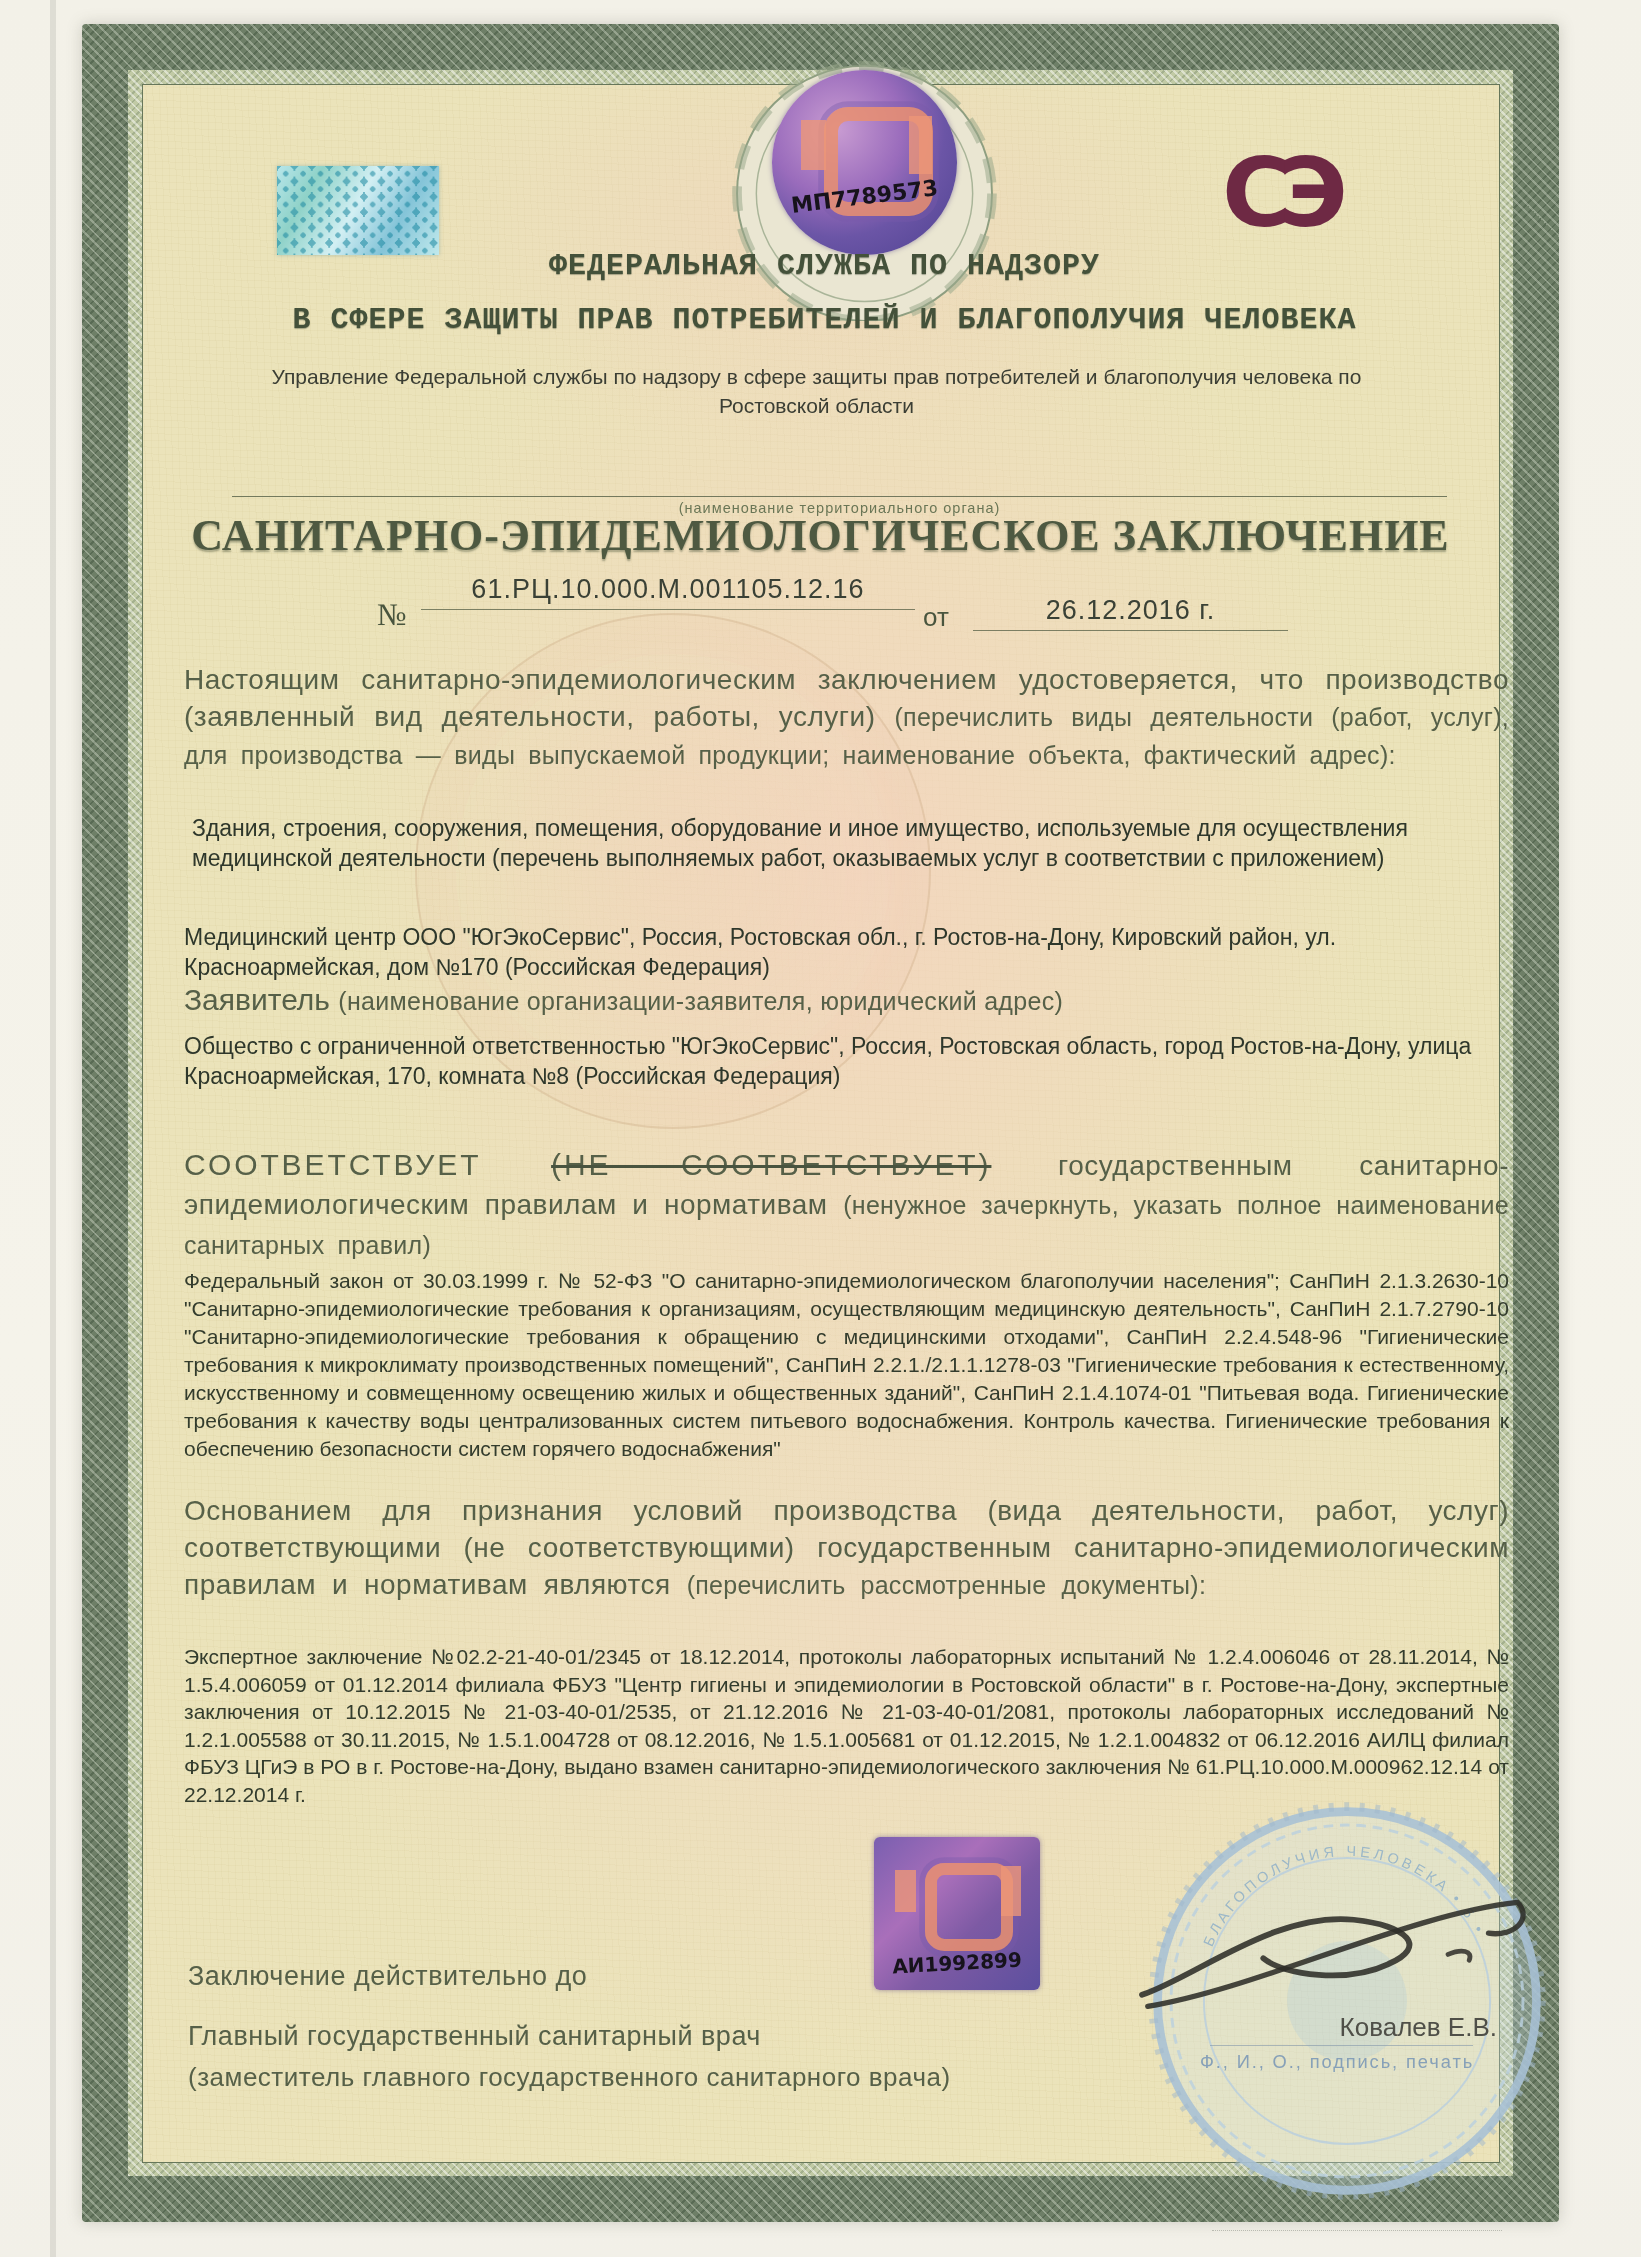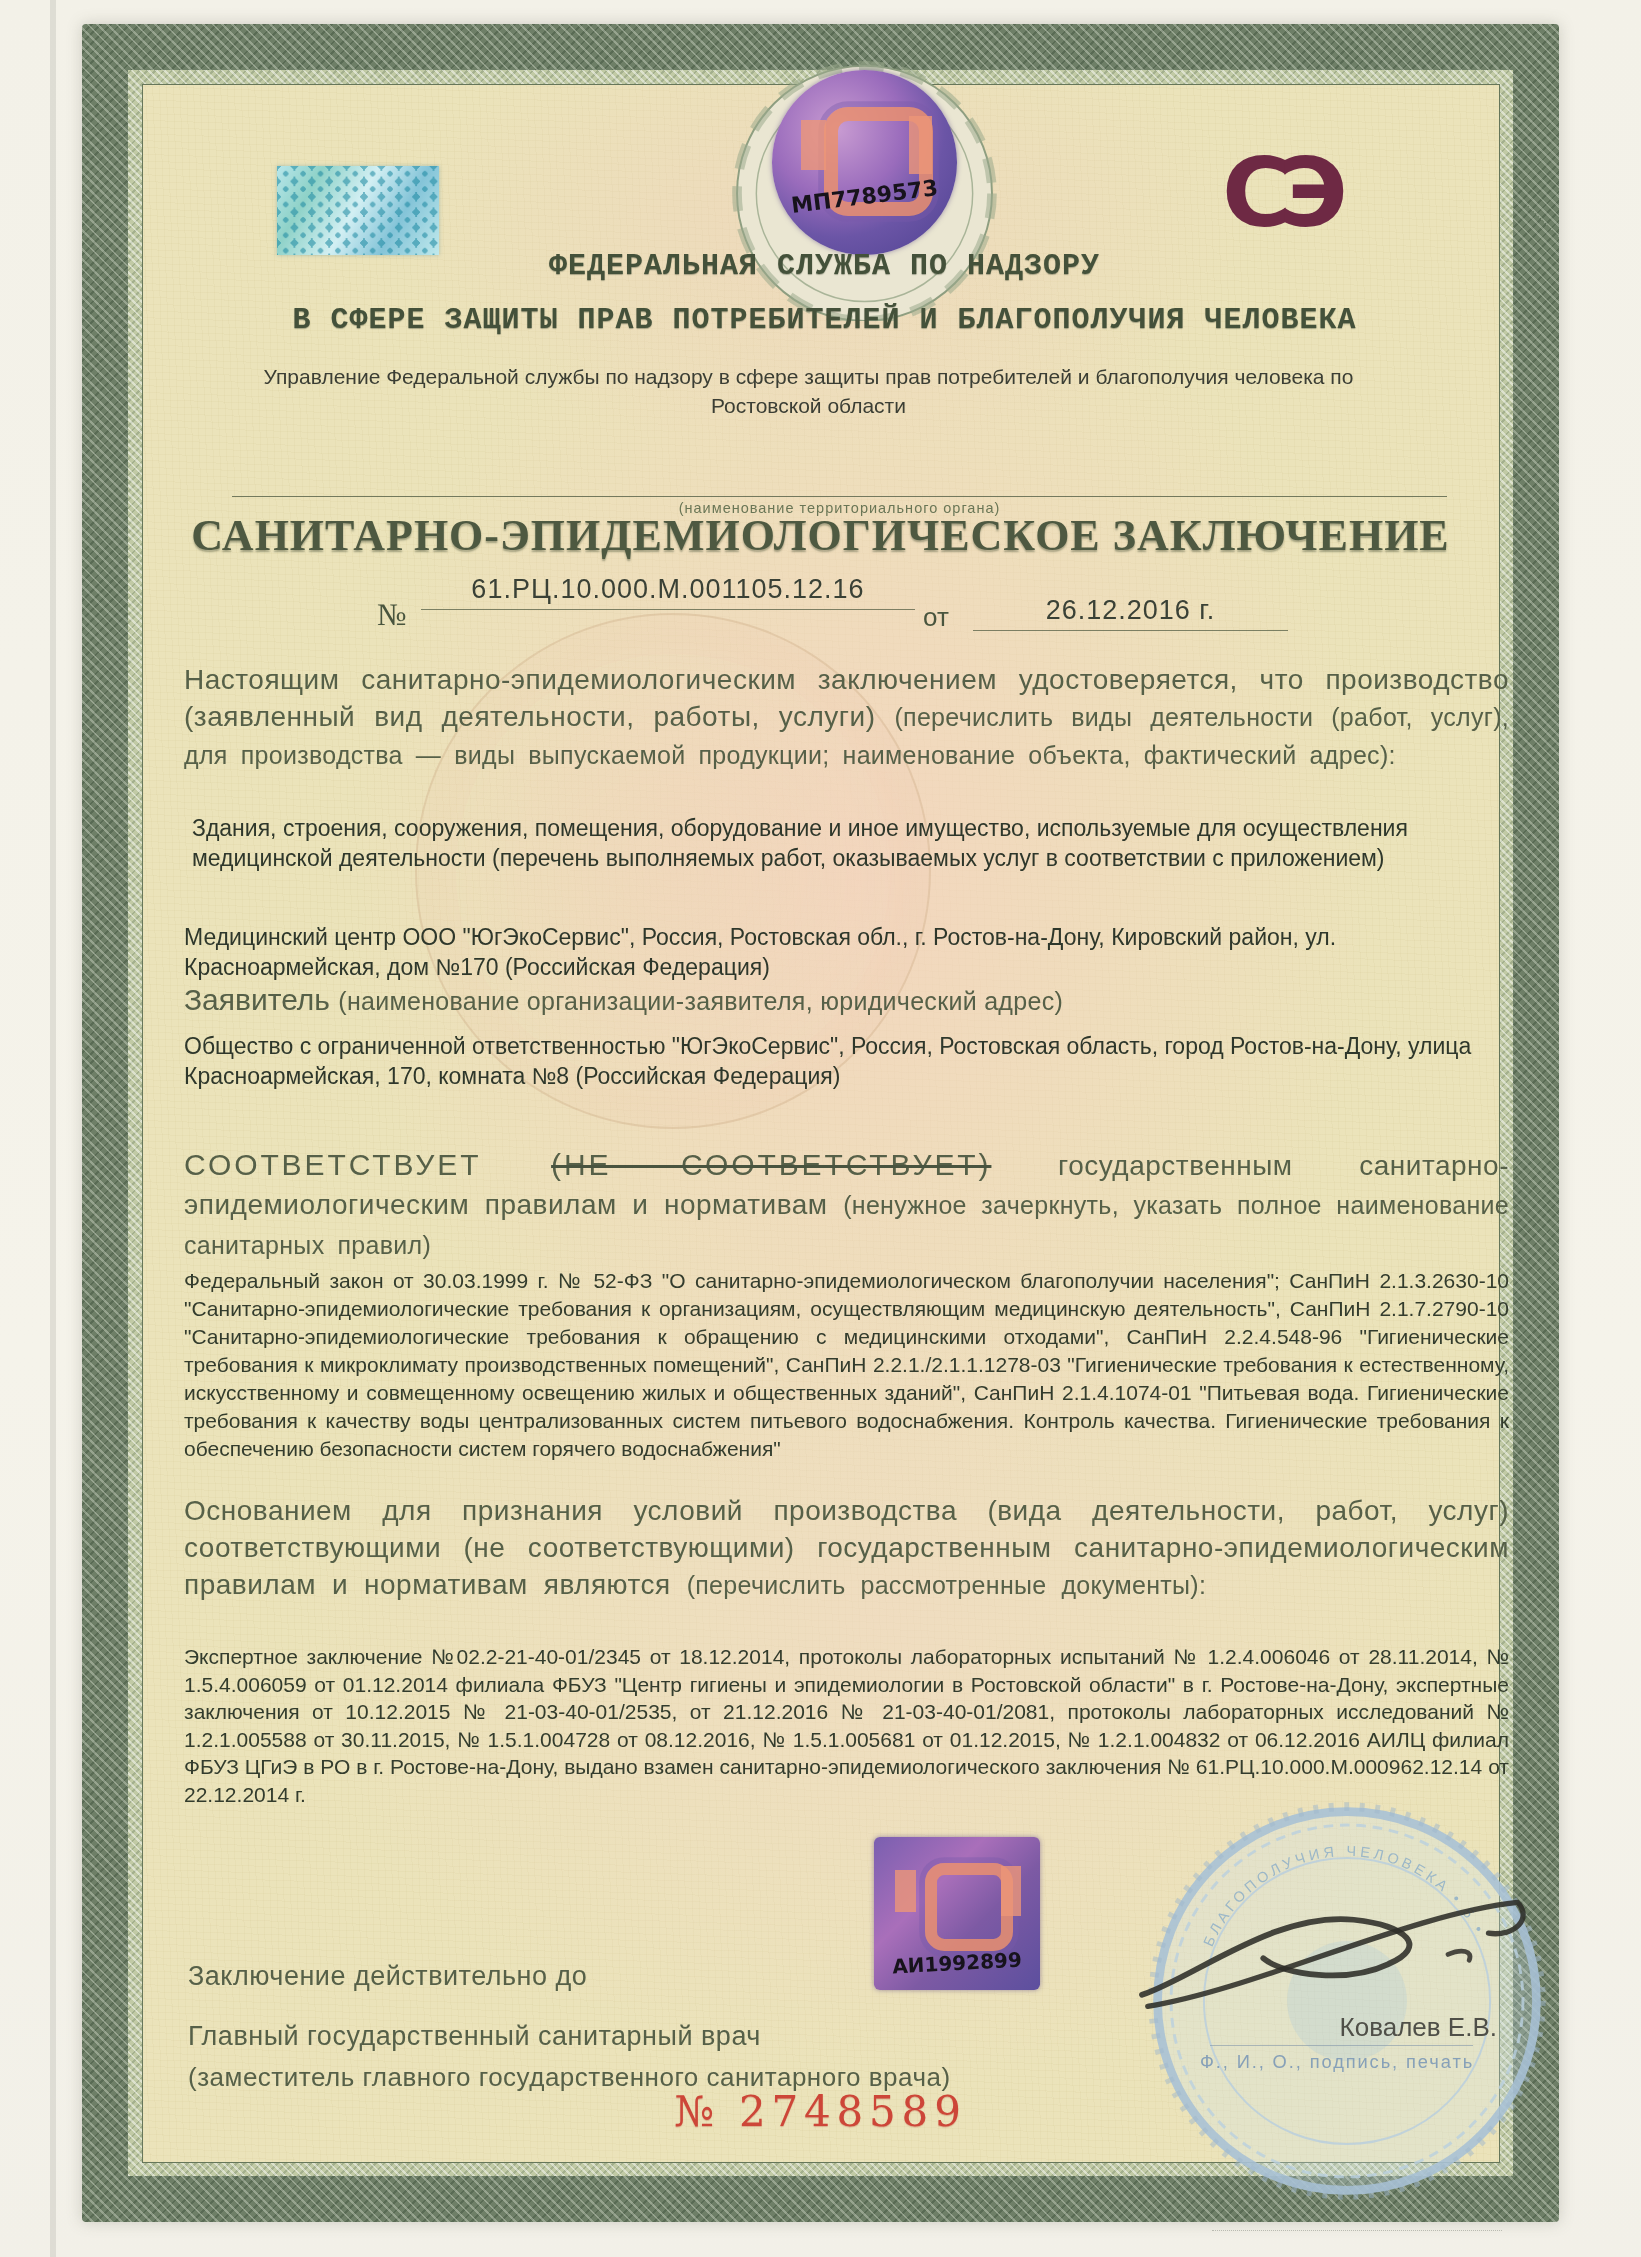--- a/index.html
+++ b/index.html
@@ -62,21 +62,21 @@
   
   .se-logo{left:1182px;top:145px;width:164px;height:106px;color:#6e2944;
         font-family:"DejaVu Sans",sans-serif;font-weight:bold;font-size:95px;line-height:97px;}
   .se-logo span{letter-spacing:-13.5px;margin-left:40px;}
   
   .hdr{left:168px;width:1313px;text-align:center;color:#44513a;
        font-family:Liberation Mono, monospace;font-weight:bold;
        text-shadow:0 1px 1px rgba(60,70,50,.4);}
   .hdr1{top:249px;font-size:30px;letter-spacing:1px;}
   .hdr2{top:303px;font-size:30px;letter-spacing:1px;}
-  .dept{left:152px;width:1313px;text-align:center;color:#3b3e34;font-size:21px;}
+  .dept{left:160px;width:1313px;text-align:center;color:#3b3e34;font-size:21px;}
   .rule{left:232px;top:496px;width:1215px;border-top:1.9px solid rgba(85,95,70,.8);}
   .rule-cap{left:232px;top:500px;width:1215px;text-align:center;font-size:14.5px;color:#6a7656;letter-spacing:1px;}
   .title{left:164px;top:510px;width:1313px;text-align:center;color:#4e5941;
        font-family:"Liberation Serif",serif;font-weight:bold;font-size:44px;letter-spacing:1px;
        text-shadow:0 1.9px 1.9px rgba(90,95,70,.5);}
   .num-label{left:377px;top:597px;font-size:31px;color:#49553e;font-family:"Liberation Serif",serif;}
   .field{border-bottom:1.9px solid rgba(85,95,70,.75);text-align:center;
          font-size:27px;color:#3a4136;letter-spacing:1px;padding-bottom:3.9px;}
   .f-num{left:421px;top:574px;width:494px;}
   .ot-label{left:923px;top:602px;font-size:26px;color:#49553e;}
@@ -202,18 +202,17 @@
   <svg class="abs" style="left:1130px;top:1862px;" width="434" height="154" viewBox="0 0 450 160">
     <path d="M12 138 C70 118, 150 52, 232 60 C288 66, 310 88, 268 106 C226 126, 160 118, 138 100" fill="none" stroke="#2e2d28" stroke-width="6" stroke-linecap="round" opacity="0.88"></path>
     <path d="M18 150 C130 132, 290 54, 402 42 C418 58, 400 78, 372 74" fill="none" stroke="#2e2d28" stroke-width="5.5" stroke-linecap="round" opacity="0.88"></path>
     <path d="M330 96 C344 90, 356 92, 352 102" fill="none" stroke="#2e2d28" stroke-width="5" stroke-linecap="round" opacity="0.85"></path>
   </svg>
 
   <div class="abs sig-name">Ковалев Е.В.</div>
   <div class="abs sig-line"></div>
   <div class="abs sig-cap">Ф., И., О.,  подпись,  печать</div>
 
-  <div class="abs serial">№ 2748589</div>
 
   <div class="abs imprint"></div>
 
 </div>
 
 
 </body></html>

